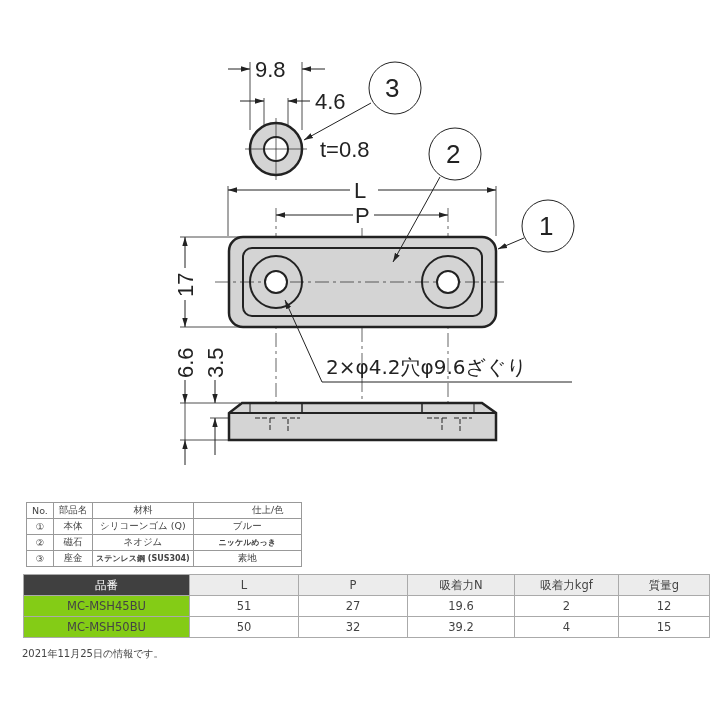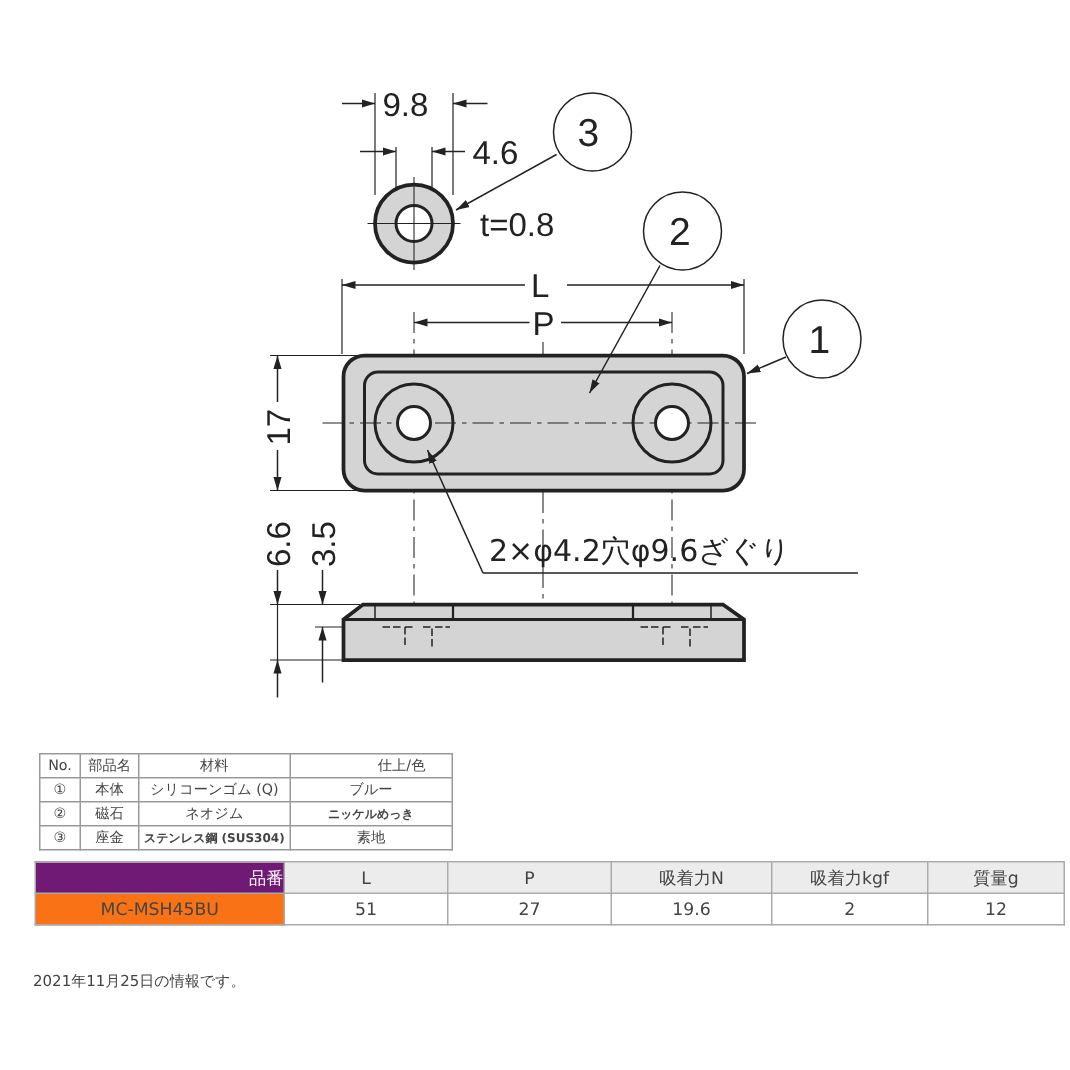--- a/index.html
+++ b/index.html
@@ -18,22 +18,22 @@
     .parts .c-name { width: 32px; }
     .parts .c-mat { width: 93px; }
     .parts .c-fin { width: 60px; padding-left: 44px; }
     .parts .small { font-size: 8px; font-weight: bold; }
 
     
     .spec { position: absolute; left: 23px; top: 574px; border-collapse: collapse;
             font-size: 11.5px; color: #444; }
     .spec th, .spec td { border: 1px solid #aaa; height: 20px; padding: 0; text-align: center; font-weight: normal; }
     .spec th { background: #ececec; }
-    .spec th.key { background: #701a75; color: #fff; text-align: right; }
-    .spec td.key { background: #f97316; }
+    .spec th.key { background: #404040; color: #fff; }
+    .spec td.key { background: #84cc16; }
     .spec .w1 { width: 165px; }
     .spec .w2 { width: 108px; }
     .spec .w3 { width: 108px; }
     .spec .w4 { width: 106px; }
     .spec .w5 { width: 103px; margin-top: 48px; }
     .spec .w6 { width: 90px; }
 
     .footnote { position: absolute; left: 22px; top: 647px; font-size: 10px; color: #444; }
   </style>
 </head>
@@ -183,16 +183,24 @@
     <th class="w6">質量g</th>
   </tr>
   <tr>
     <td class="key">MC-MSH45BU</td>
     <td>51</td>
     <td>27</td>
     <td>19.6</td>
     <td>2</td>
     <td>12</td>
   </tr>
+  <tr>
+    <td class="key">MC-MSH50BU</td>
+    <td>50</td>
+    <td>32</td>
+    <td>39.2</td>
+    <td>4</td>
+    <td>15</td>
+  </tr>
 </tbody>
   </table>
 
 <div class="footnote">2021年11月25日の情報です。</div>
 
 </body></html>

